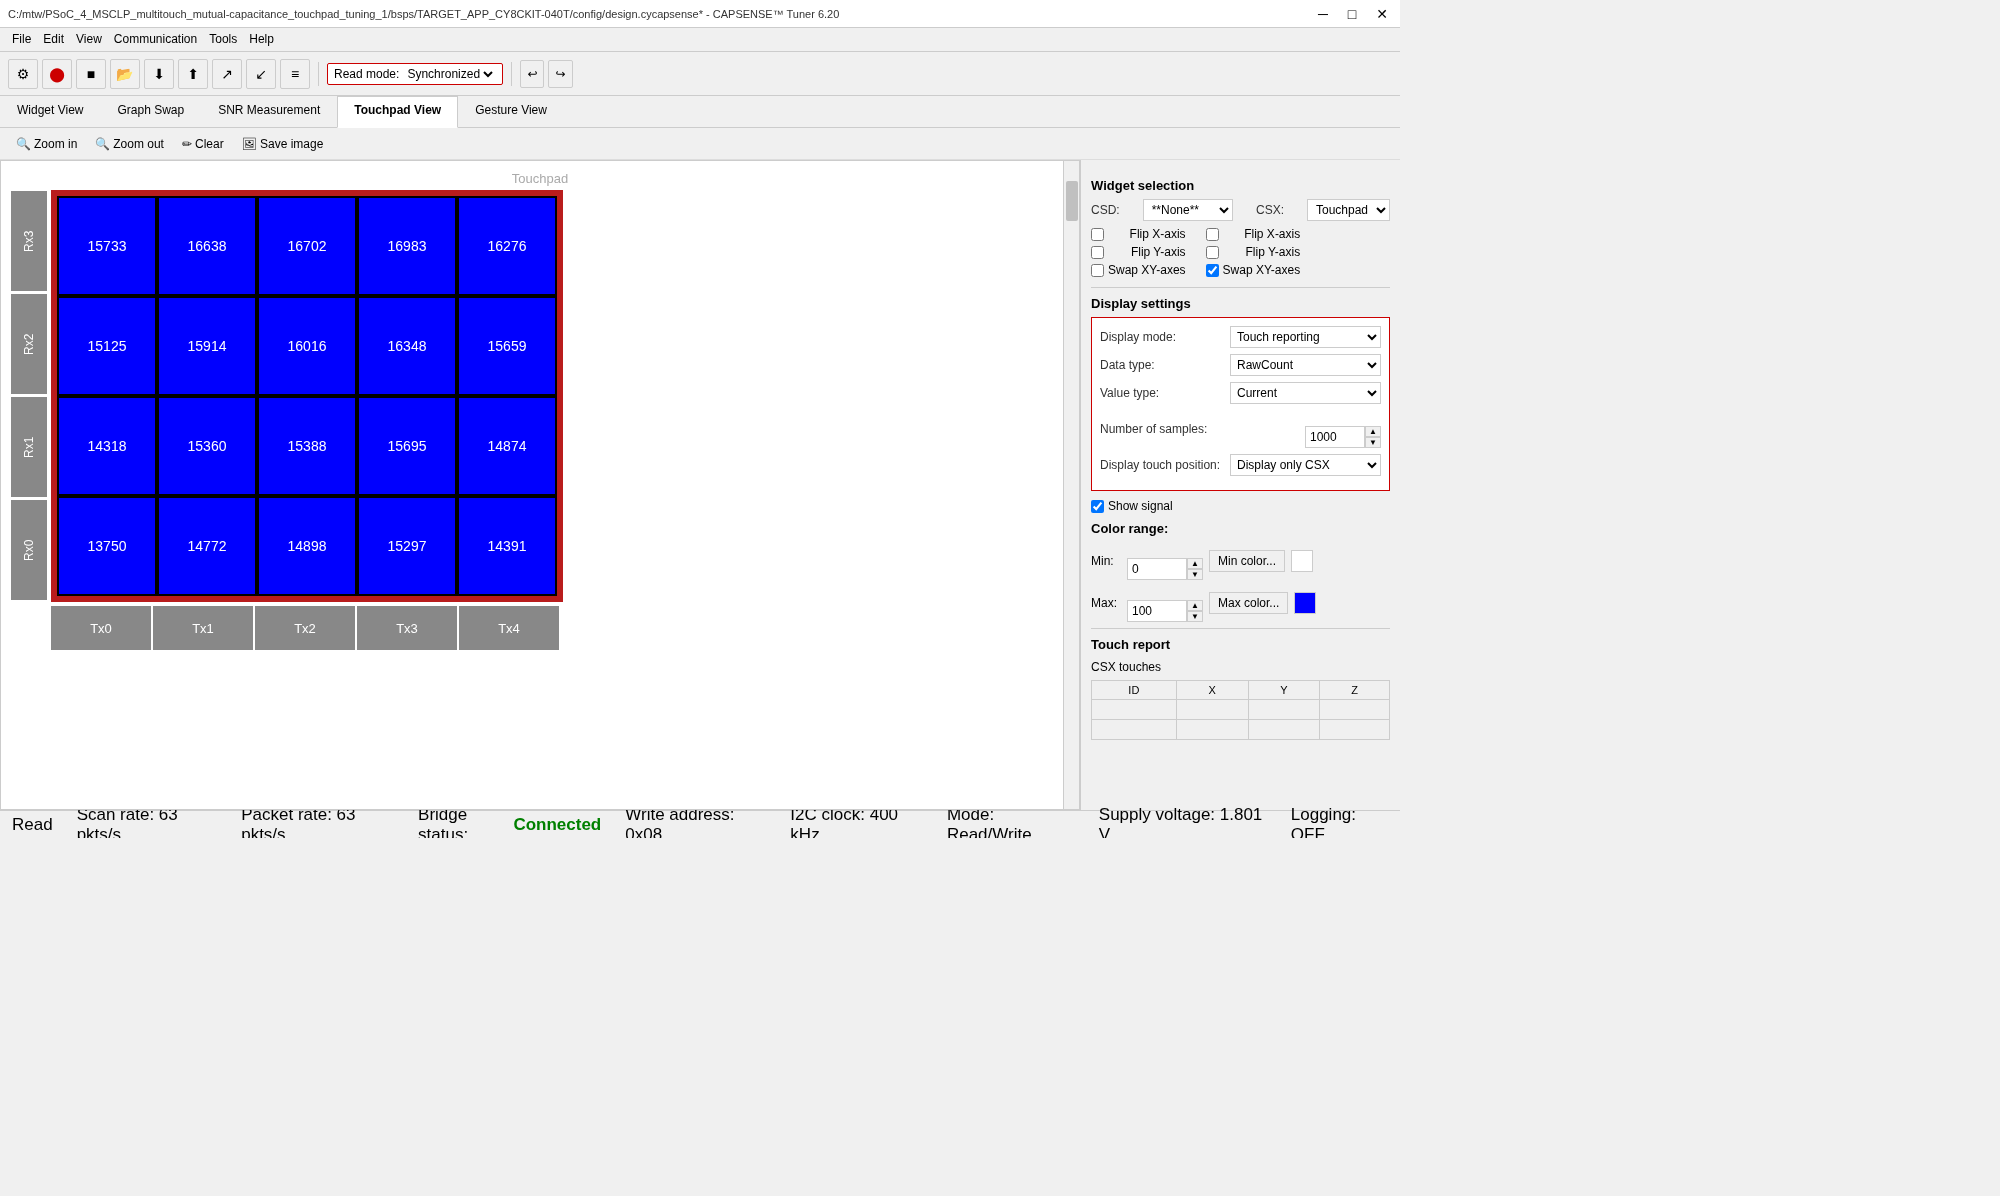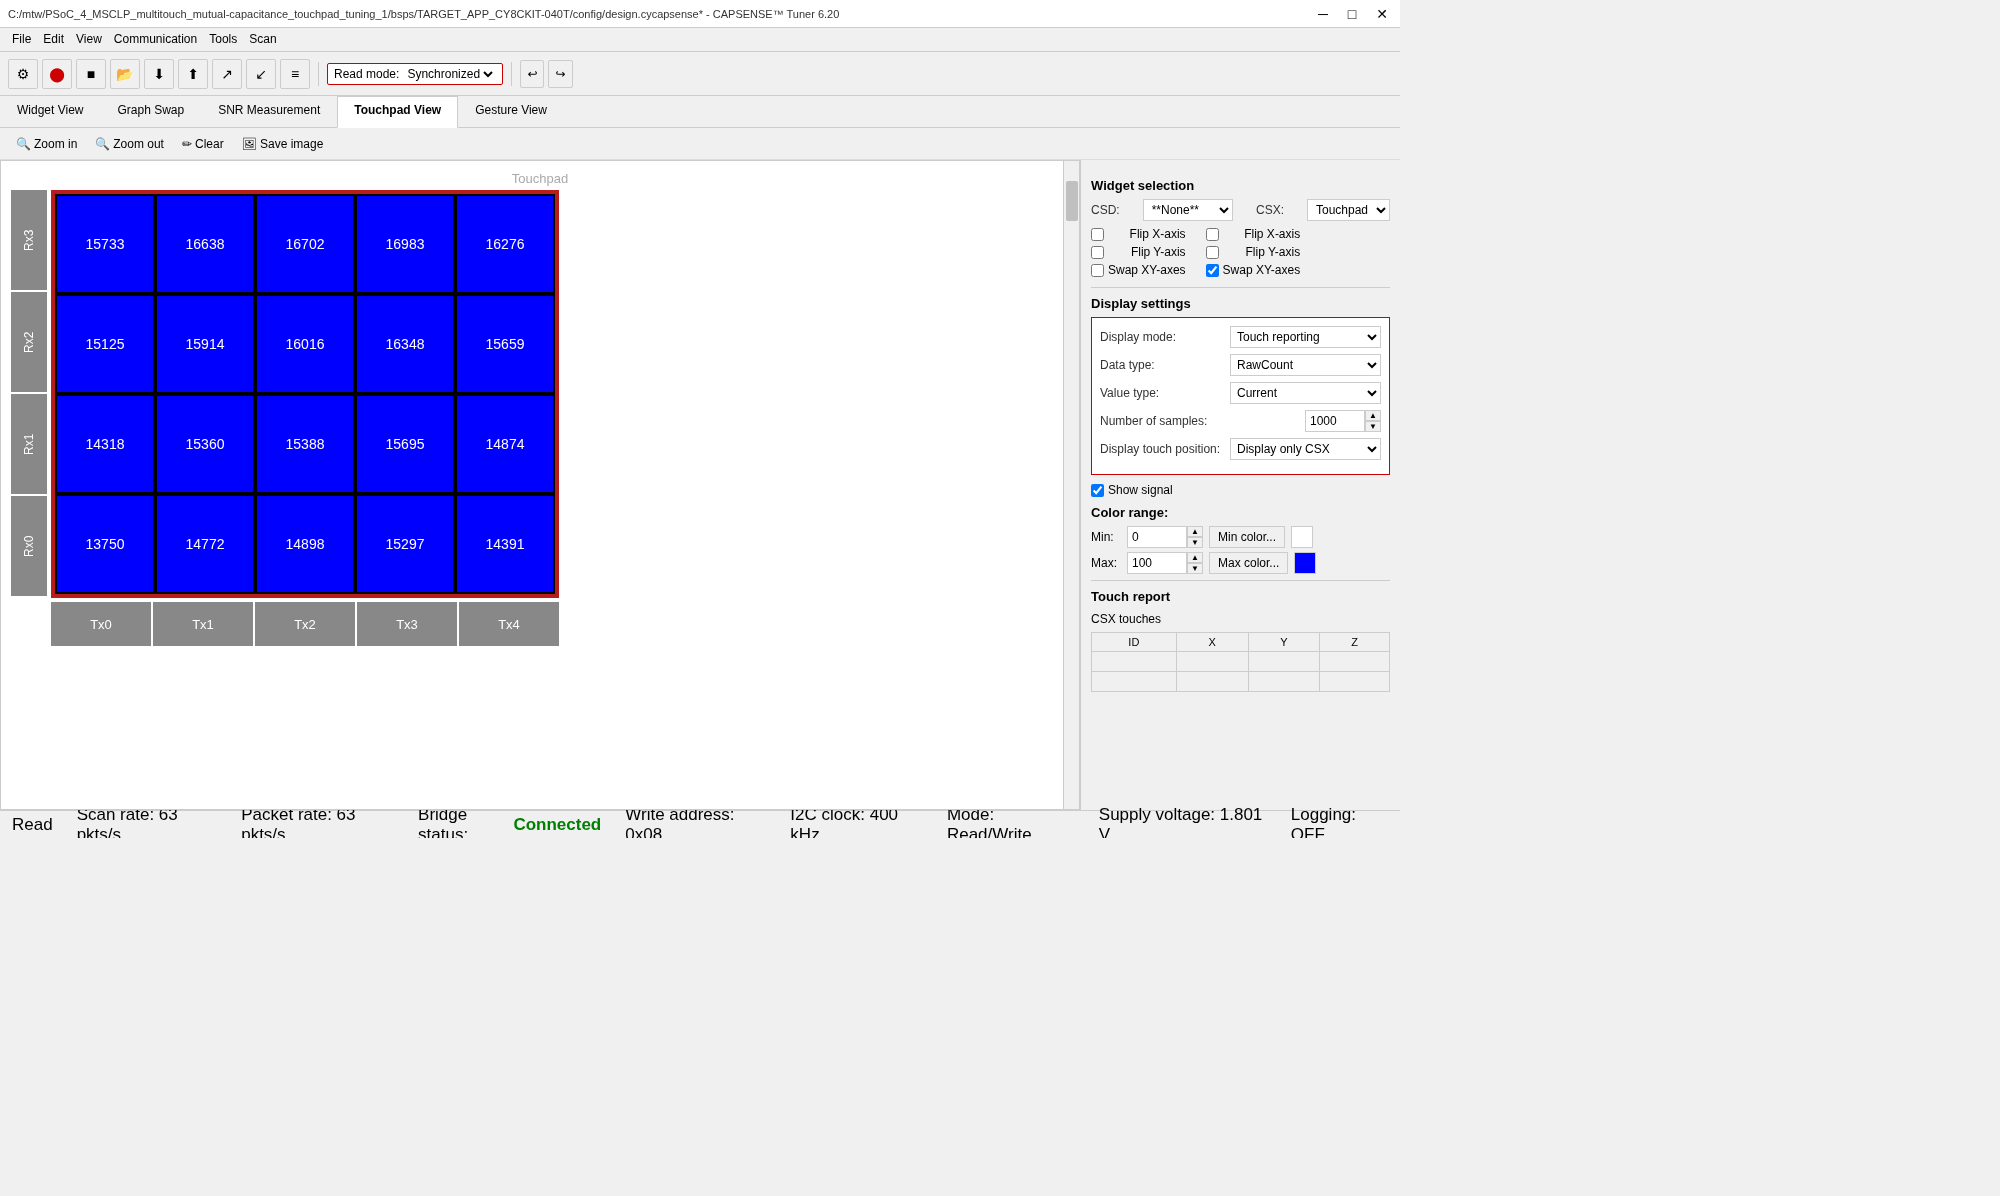--- a/index.html
+++ b/index.html
@@ -38,21 +38,21 @@
 
     
     .canvas-area { flex: 1; background: #fff; border: 1px solid #ccc; position: relative; overflow: hidden; }
     .canvas-scroll { position: absolute; right: 0; top: 0; width: 16px; height: 100%; background: #f0f0f0; border-left: 1px solid #ccc; }
     .scroll-thumb { width: 12px; height: 40px; background: #c0c0c0; margin: 2px; border-radius: 2px; margin-top: 20px; }
     .canvas-inner { padding: 10px; position: relative; }
     .touchpad-label { text-align: center; color: #aaa; font-size: 13px; margin-bottom: 4px; }
     .grid-with-labels { display: flex; align-items: stretch; }
     .rx-labels { display: flex; flex-direction: column; justify-content: space-around; margin-right: 4px; }
     .rx-label { background: #888; color: #fff; width: 36px; height: 100px; display: flex; align-items: center; justify-content: center; font-size: 12px; margin-bottom: 2px; writing-mode: vertical-lr; transform: rotate(180deg); }
-    .touchpad-grid { border: 4px solid #b91c1c; }
+    .touchpad-grid { border: 6px solid #b91c1c; }
     .grid-row { display: flex; }
     .grid-cell { width: 100px; height: 100px; background: #0000ff; border: 2px solid #000; display: flex; align-items: center; justify-content: center; color: #fff; font-size: 14px; font-weight: 500; }
     .tx-labels { display: flex; margin-top: 4px; margin-left: 40px; }
     .tx-label { background: #888; color: #fff; width: 100px; height: 44px; display: flex; align-items: center; justify-content: center; font-size: 13px; margin-right: 2px; }
 
     
     .right-panel { width: 320px; background: #f0f0f0; border-left: 1px solid #ccc; padding: 10px; overflow-y: auto; }
     .panel-section-title { font-weight: bold; font-size: 13px; margin-bottom: 6px; margin-top: 8px; }
 
     
@@ -60,21 +60,21 @@
     .form-label { font-size: 12px; color: #333; }
     .form-select { border: 1px solid #ccc; background: #fff; padding: 2px 4px; font-size: 12px; height: 22px; }
     .checkbox-row { display: flex; align-items: center; gap: 4px; margin-bottom: 4px; justify-content: space-between; }
     .checkbox-label { font-size: 12px; }
 
     
     .settings-box { border: 1px solid #c00; padding: 8px; margin-bottom: 8px; background: #fff; }
     .settings-row { display: flex; align-items: center; justify-content: space-between; margin-bottom: 6px; }
     .settings-label { font-size: 12px; color: #333; flex: 0 0 130px; }
     .settings-select { border: 1px solid #ccc; background: #fff; padding: 2px; font-size: 12px; height: 22px; flex: 1; }
-    .spinner-container { display: flex; align-items: flex-end; }
+    .spinner-container { display: flex; align-items: flex-end; margin-top: 16px; }
     .spinner-input { border: 1px solid #ccc; padding: 1px 4px; font-size: 12px; height: 22px; width: 60px; }
     .spinner-btns { display: flex; flex-direction: column; }
     .spinner-btn { background: #f0f0f0; border: 1px solid #ccc; height: 11px; width: 16px; cursor: pointer; display: flex; align-items: center; justify-content: center; font-size: 8px; padding: 0; }
 
     
     .color-row { display: flex; align-items: center; gap: 6px; margin-bottom: 4px; }
     .color-label { font-size: 12px; width: 30px; }
     .color-input { border: 1px solid #ccc; padding: 2px 4px; font-size: 12px; height: 22px; width: 60px; }
     .color-btn { border: 1px solid #ccc; padding: 2px 8px; font-size: 12px; height: 22px; background: #f0f0f0; cursor: pointer; }
     .color-swatch { width: 22px; height: 22px; border: 1px solid #ccc; }
@@ -105,21 +105,21 @@
     <button class="title-btn">✕</button>
   </div>
 </div>
 
 <div class="menu-bar">
   <span class="menu-item">File</span>
   <span class="menu-item">Edit</span>
   <span class="menu-item">View</span>
   <span class="menu-item">Communication</span>
   <span class="menu-item">Tools</span>
-  <span class="menu-item">Scan</span>
+  <span class="menu-item">Help</span>
 </div>
 
 <div class="toolbar">
   <button class="tb-btn">⚙</button>
   <button class="tb-btn" style="color:#c00;">⬤</button>
   <button class="tb-btn">■</button>
   <button class="tb-btn">📂</button>
   <button class="tb-btn">⬇</button>
   <button class="tb-btn">⬆</button>
   <button class="tb-btn">↗</button>

